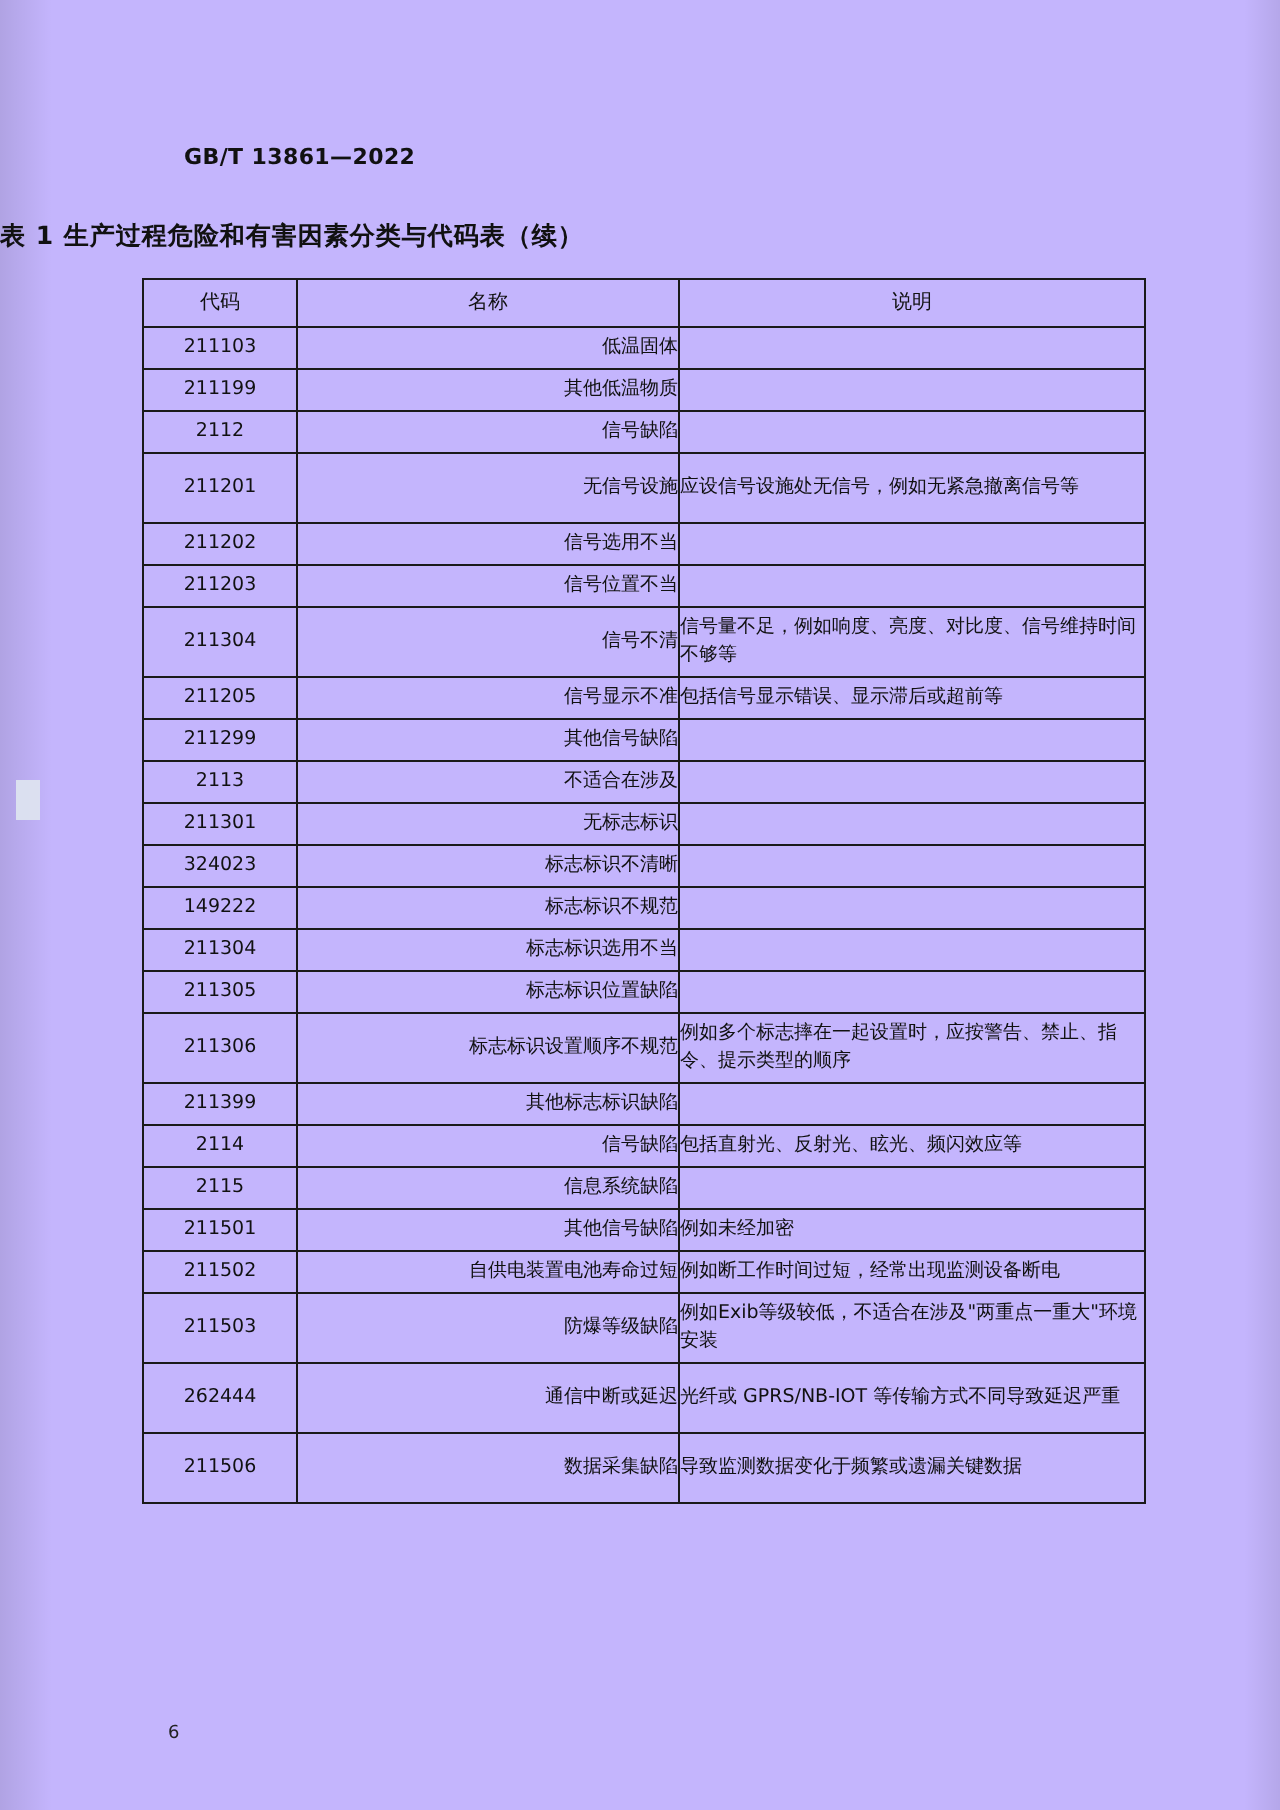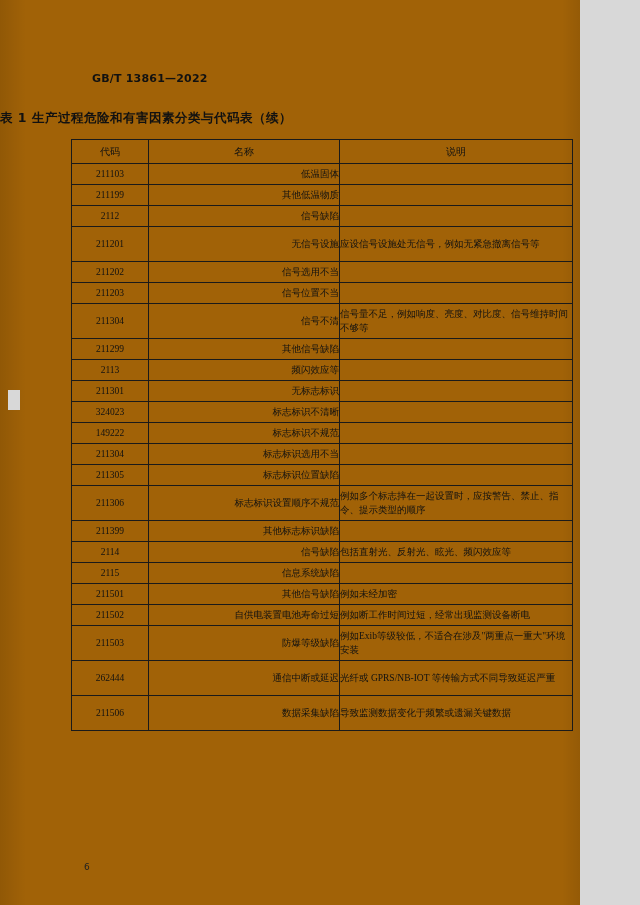--- a/index.html
+++ b/index.html
@@ -5,23 +5,23 @@
   html, body {
     margin: 0;
     padding: 0;
     background: #d8d8d8;
   }
   body {
     font-family: "DejaVu Sans", "Liberation Sans", sans-serif;
   }
   .page {
     position: relative;
-    width: 580px;
+    width: 640px;
     height: 905px;
-    background: #a16207;
+    background: #c4b5fd;
     box-sizing: border-box;
     overflow: hidden;
   }
   .std-no {
     position: absolute;
     left: 92px;
     top: 72px;
     font-size: 11px;
     font-weight: bold;
     letter-spacing: 0.2px;
@@ -41,21 +41,20 @@
   .tbl-wrap {
     position: absolute;
     left: 71px;
     top: 139px;
     width: 498px;
   }
   table.main {
     border-collapse: collapse;
     width: 100%;
     table-layout: fixed;
-    font-family: Liberation Serif, serif;
   }
   table.main td, table.main th {
     border: 1px solid #1a1a1a;
     font-size: 9.5px;
     color: #111;
     padding: 0;
     line-height: 1.5;
   }
   table.main th {
     font-weight: normal;
@@ -165,27 +164,32 @@
             <td class="c-code">211203</td>
             <td class="c-name">信号位置不当</td>
             <td class="c-desc empty"></td>
           </tr>
           <tr class="r-tall">
             <td class="c-code">211304</td>
             <td class="c-name">信号不清</td>
             <td class="c-desc">信号量不足，例如响度、亮度、对比度、信号维持时间不够等</td>
           </tr>
           <tr class="r-short">
+            <td class="c-code">211205</td>
+            <td class="c-name">信号显示不准</td>
+            <td class="c-desc">包括信号显示错误、显示滞后或超前等</td>
+          </tr>
+          <tr class="r-short">
             <td class="c-code">211299</td>
             <td class="c-name">其他信号缺陷</td>
             <td class="c-desc empty"></td>
           </tr>
           <tr class="r-short">
             <td class="c-code">2113</td>
-            <td class="c-name">频闪效应等</td>
+            <td class="c-name">不适合在涉及</td>
             <td class="c-desc empty"></td>
           </tr>
           <tr class="r-short">
             <td class="c-code">211301</td>
             <td class="c-name">无标志标识</td>
             <td class="c-desc empty"></td>
           </tr>
           <tr class="r-short">
             <td class="c-code">324023</td>
             <td class="c-name">标志标识不清晰</td>

